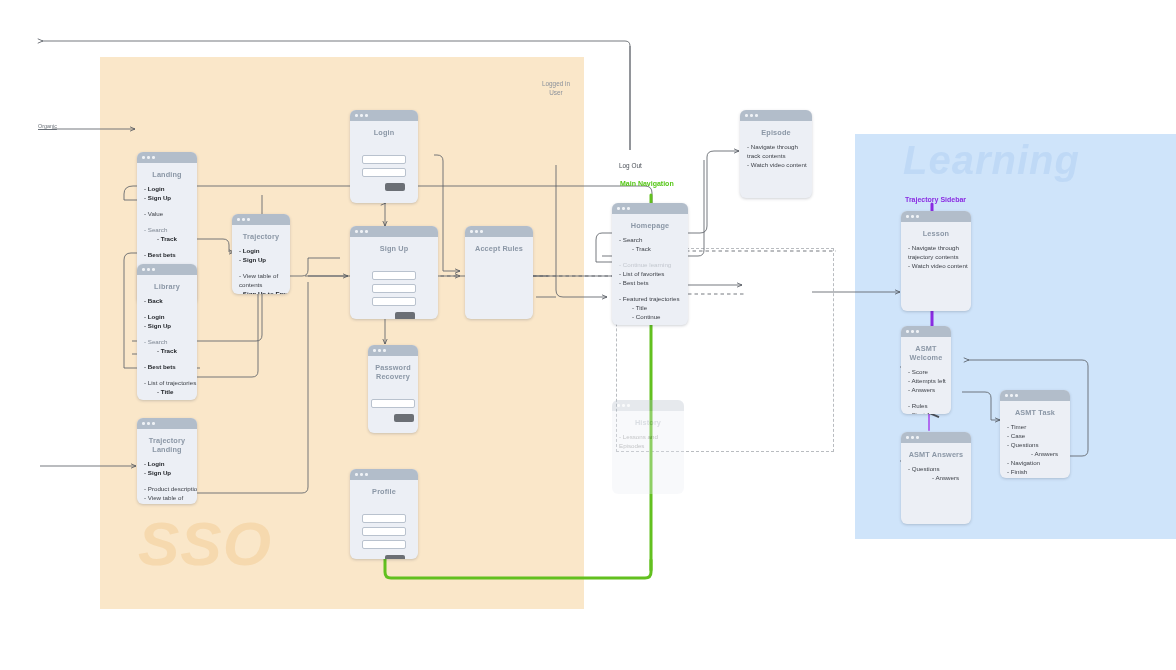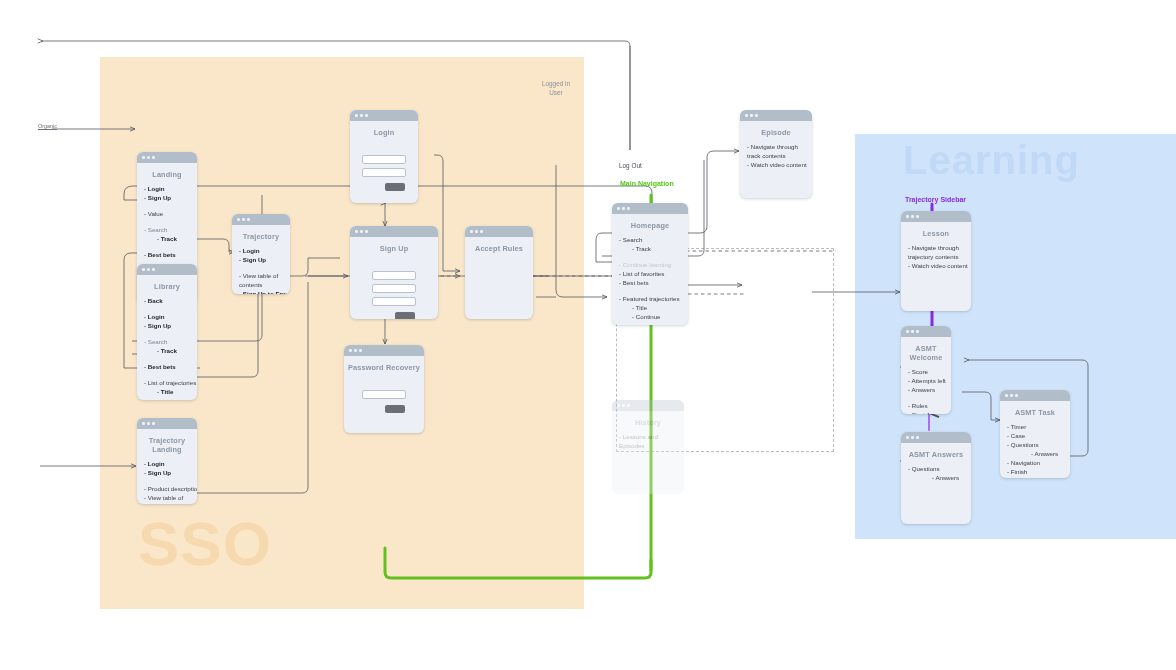--- a/index.html
+++ b/index.html
@@ -21,20 +21,21 @@
   }
   .zone-sso  { left:100px; top:57px;  width:484px; height:552px; background:#fae7c9; }
   .zone-learn{ left:855px; top:134px; width:321px; height:405px; background:#cfe4fa; }
 
   .zone-watermark {
     position: absolute;
     font-weight: bold;
     letter-spacing: 1px;
     user-select: none;
     white-space: nowrap;
+    font-style: italic;
   }
   .wm-sso   { left:138px; top:508px; font-size:62px; color:#f6d9ae; }
   .wm-learn { left:903px; top:138px; font-size:40px; color:#bfd9f6; }
 
   
   .dashed-group {
     position:absolute;
     border:1px dashed #b9bcc0;
     box-sizing:border-box;
   }
@@ -347,33 +348,47 @@
       </div>
     <div class="card-title">Sign Up</div>
     <div class="form">
       <div class="field"></div>
       <div class="field"></div>
       <div class="field"></div>
       <div class="btn"></div>
     </div>
   </div>
 
-  <div class="card" style="left:344px; top:345px; width:80px; height:88px;">
+  <div class="card" style="left:368px; top:345px; width:50px; height:88px;">
     <div class="card-bar">
         <i></i>
         <i></i>
         <i></i>
       </div>
     <div class="card-title">Password Recovery</div>
     <div class="form">
       <div class="field"></div>
       <div class="btn"></div>
     </div>
   </div>
 
+  <div class="card" style="left:350px; top:469px; width:68px; height:90px;">
+    <div class="card-bar">
+        <i></i>
+        <i></i>
+        <i></i>
+      </div>
+    <div class="card-title">Profile</div>
+    <div class="form">
+      <div class="field"></div>
+      <div class="field"></div>
+      <div class="field"></div>
+      <div class="btn"></div>
+    </div>
+  </div>
 
   <div class="card" style="left:465px; top:226px; width:68px; height:93px;">
     <div class="card-bar">
         <i></i>
         <i></i>
         <i></i>
       </div>
     <div class="card-title">Accept Rules</div>
   </div>
 

